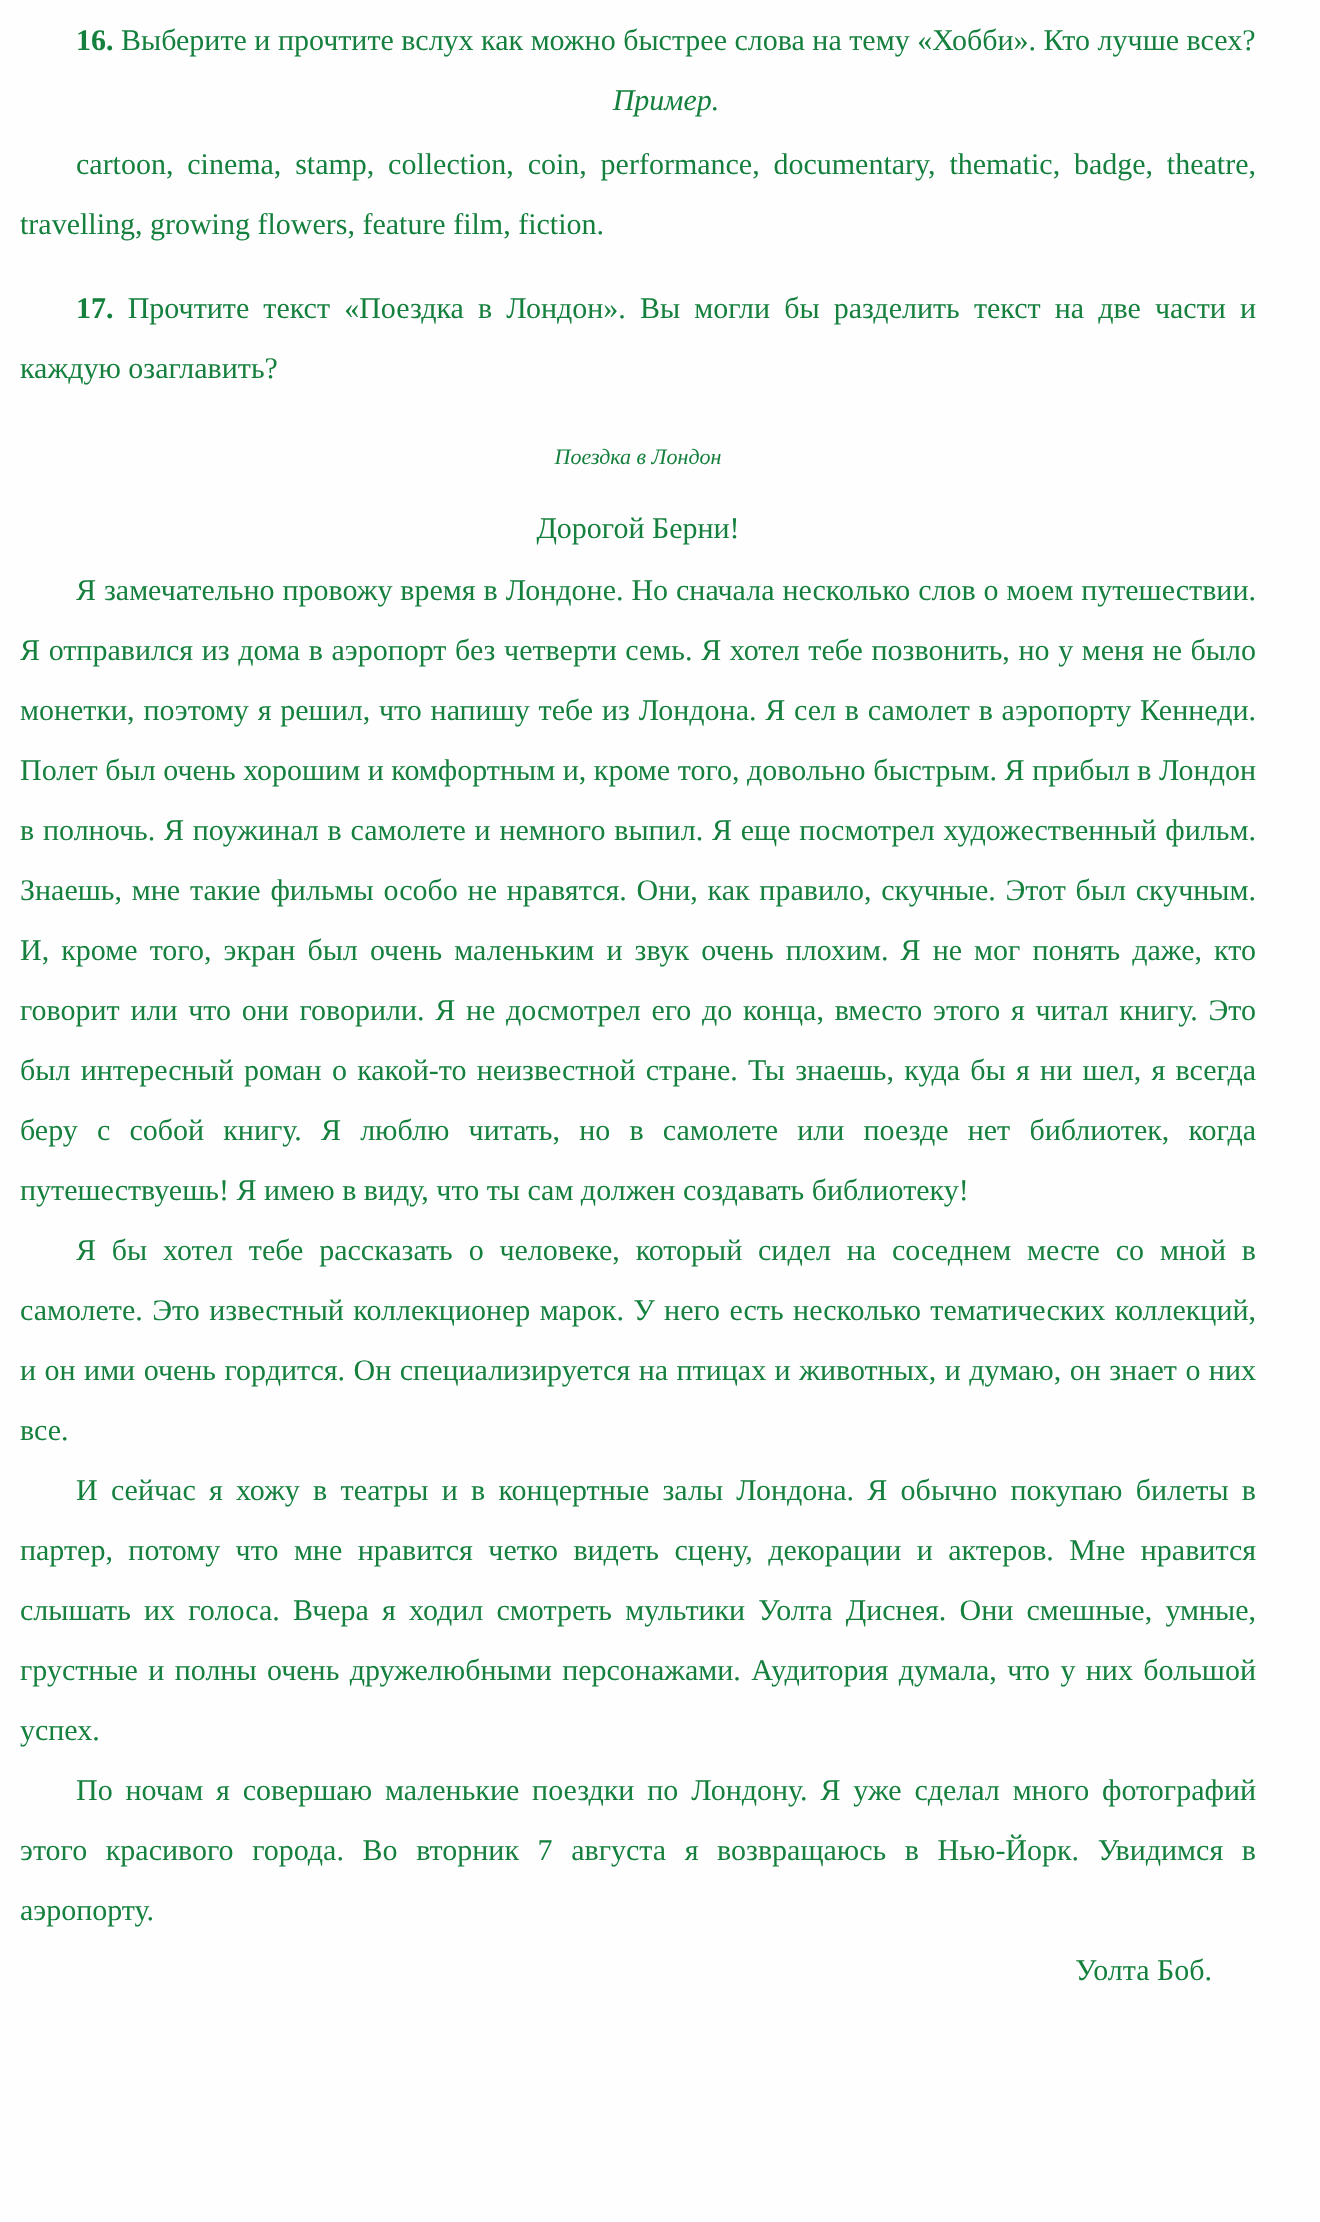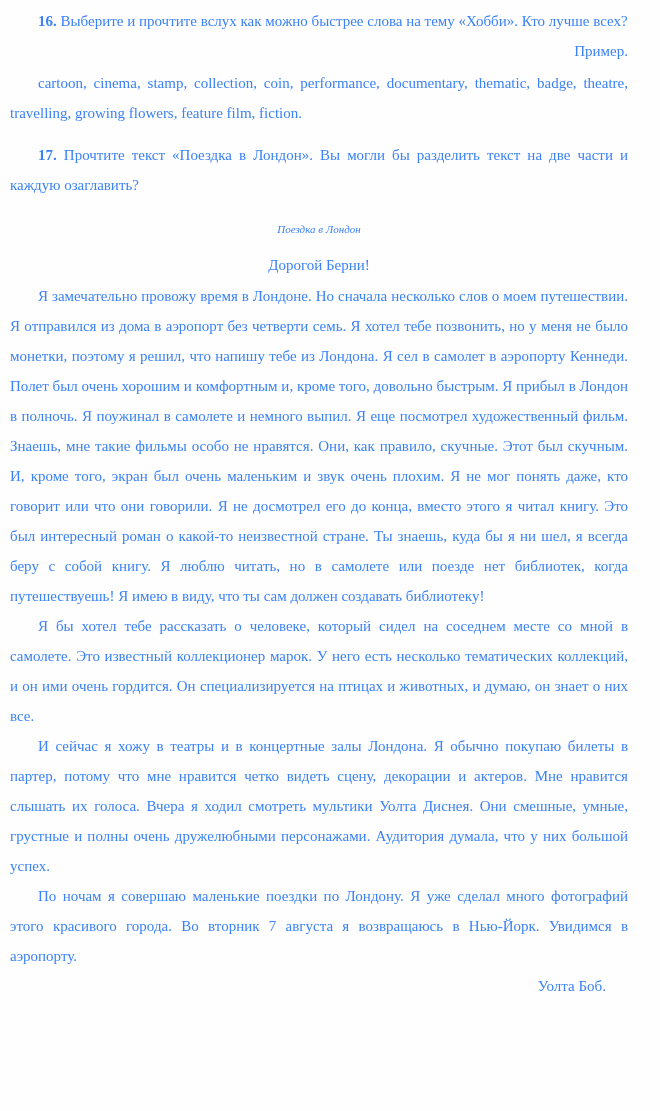--- a/index.html
+++ b/index.html
@@ -11,35 +11,36 @@
     position: relative;
     width: 660px;
     height: 1111px;
     background: #fefefe;
     box-sizing: border-box;
     padding: 6px 32px 0 10px;
     overflow: hidden;
     font-family: "Liberation Serif", "DejaVu Serif", serif;
     font-size: 15px;
     line-height: 30px;
-    color: #3b82f6;
+    color: #15803d;
   }
   .para {
     margin: 0;
     text-align: justify;
     text-indent: 28px;
     hyphens: auto;
   }
   .exercise-num {
     font-weight: bold;
   }
   .example-label {
     margin: 0;
+    font-style: italic;
     text-indent: 28px;
-    text-align: right;
+    text-align: center;
   }
   .word-list {
     margin: 2px 0 0 0;
   }
   .exercise-17 {
     margin-top: 12px;
   }
   .letter-title {
     margin: 14px 0 0 0;
     text-align: center;

